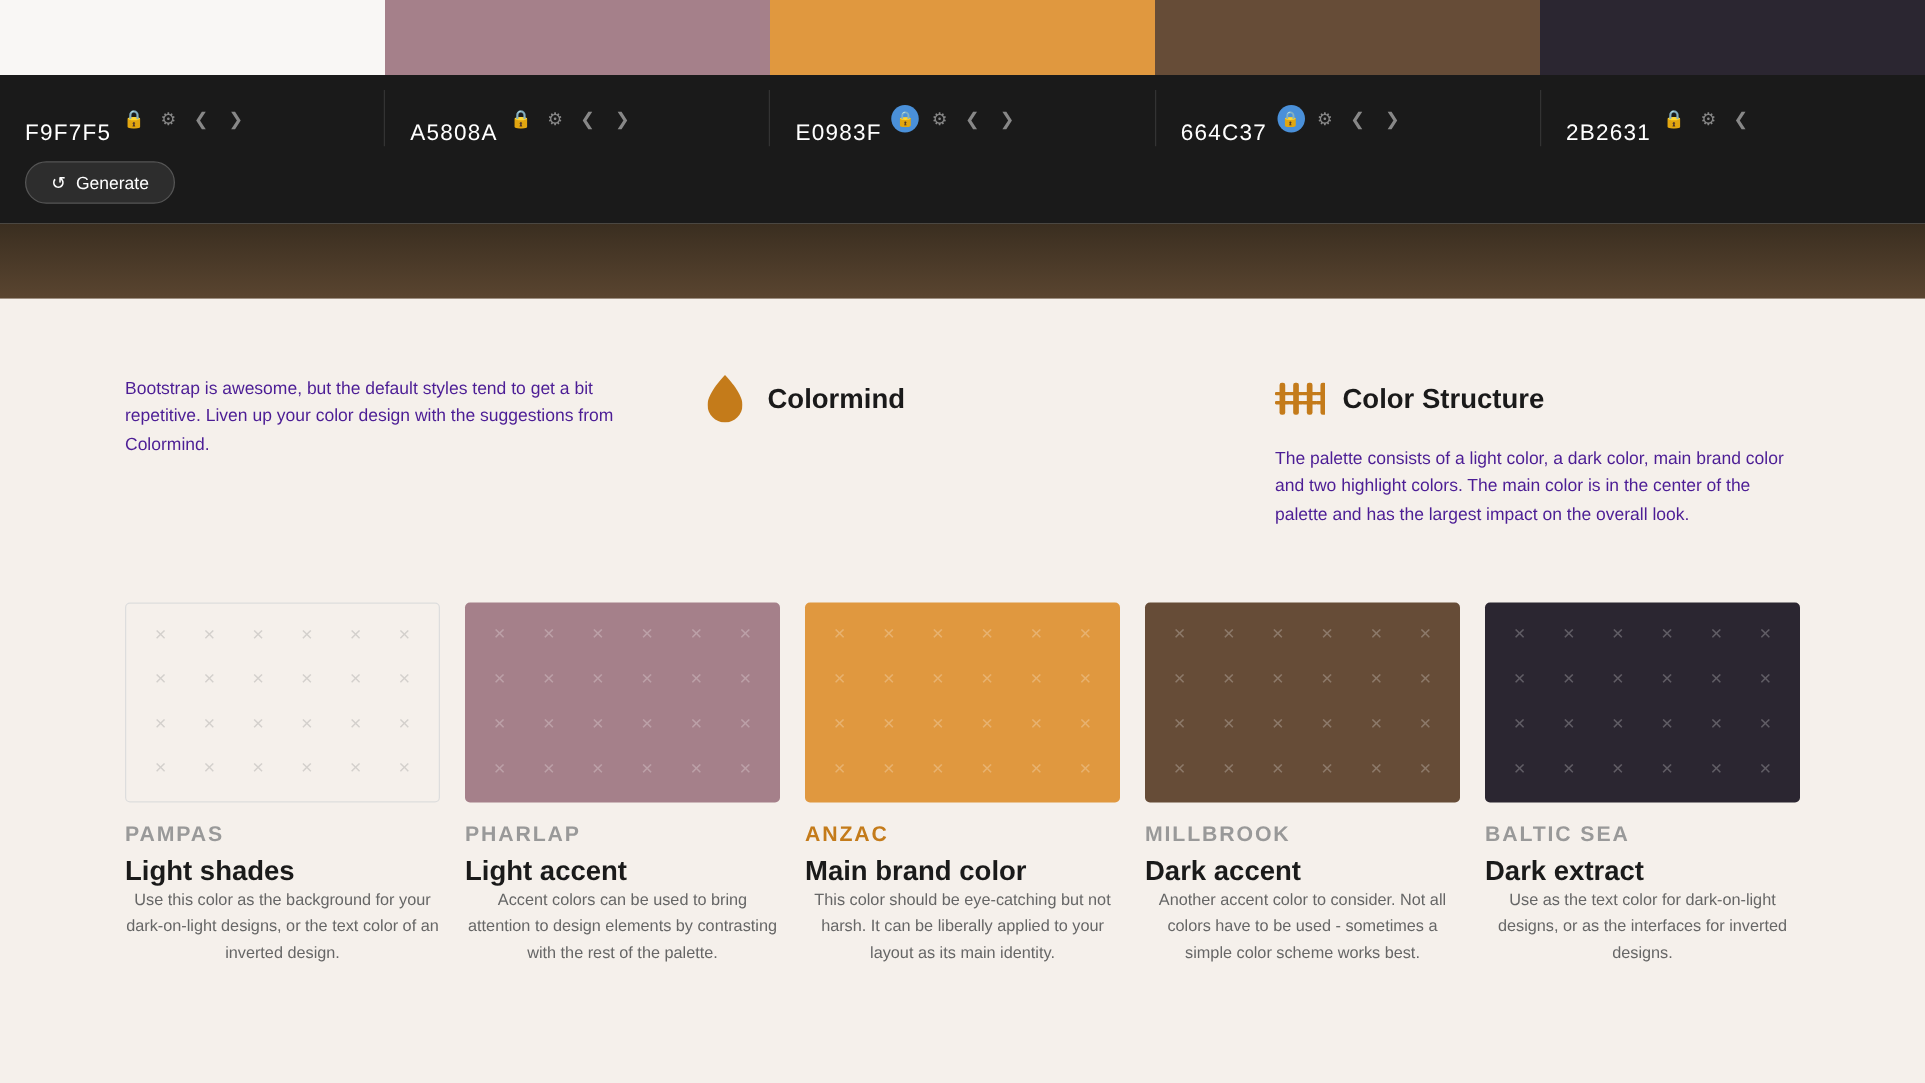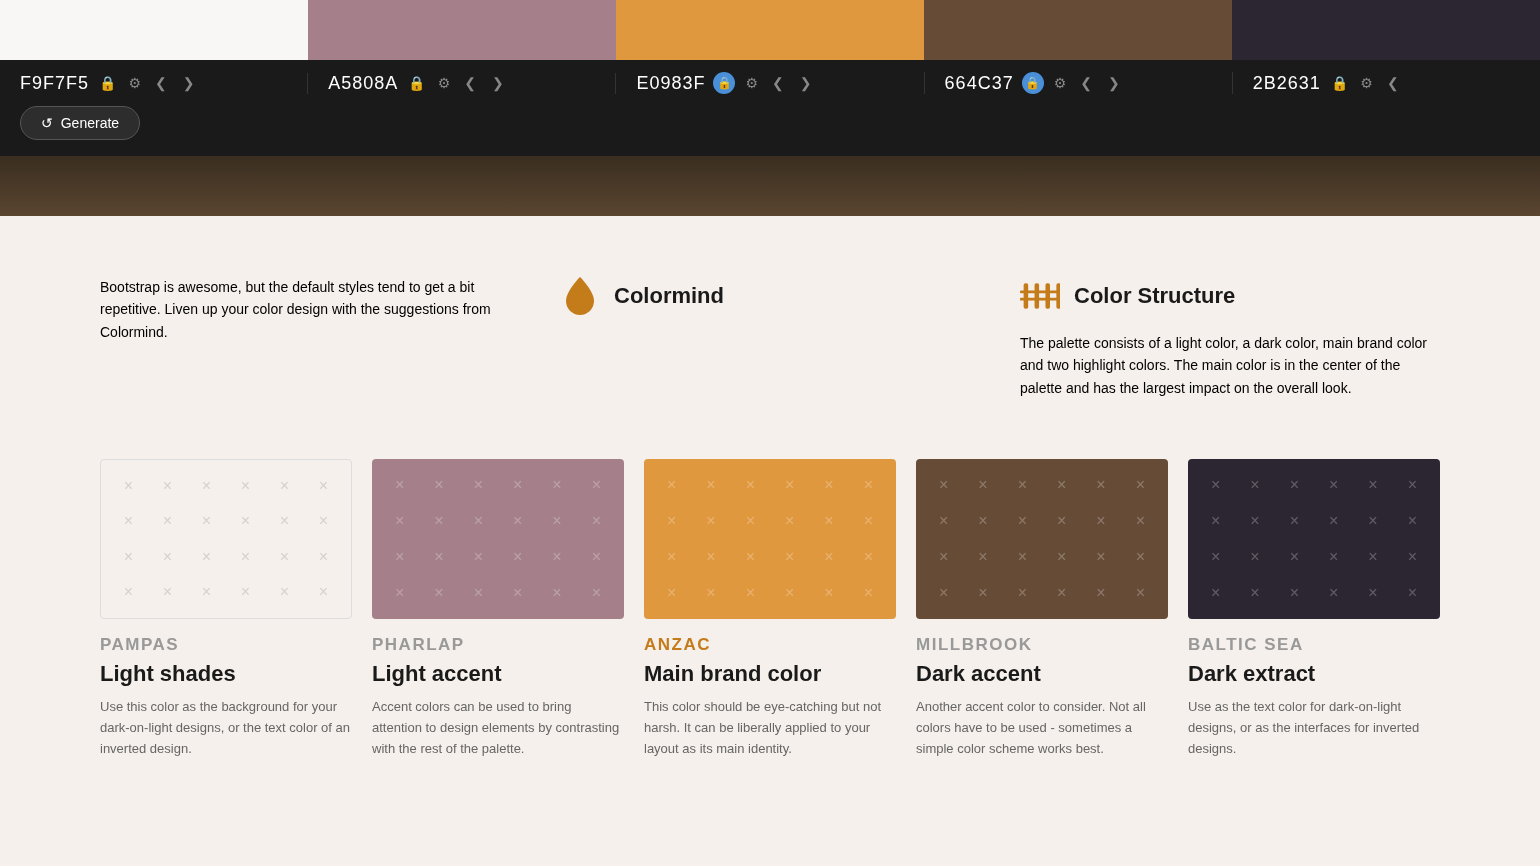--- a/index.html
+++ b/index.html
@@ -32,20 +32,21 @@
       color: #fff;
     }
     .color-code-item:last-child {
       border-right: none;
     }
     .color-code-hex {
       font-size: 18px;
       font-weight: 500;
       color: #fff;
       letter-spacing: 1px;
+      margin-top: 24px;
     }
     .icon-btn {
       background: none;
       border: none;
       cursor: pointer;
       color: #888;
       font-size: 14px;
       padding: 2px;
       display: flex;
       align-items: center;
@@ -119,21 +120,21 @@
       align-items: center;
       justify-content: center;
     }
     .feature-title {
       font-size: 22px;
       font-weight: 600;
       color: #1a1a1a;
     }
     .feature-desc {
       font-size: 14px;
-      color: #000000;
+      color: #4c1d95;
       line-height: 1.6;
     }
 
     
     .color-cards-row {
       display: flex;
       gap: 20px;
     }
     .color-card {
       flex: 1;
@@ -168,26 +169,26 @@
       font-weight: 600;
       letter-spacing: 1.5px;
       color: #999;
       margin-bottom: 6px;
       text-transform: uppercase;
     }
     .color-label {
       font-size: 22px;
       font-weight: 700;
       color: #1a1a1a;
-      margin-bottom: 10px;
     }
     .color-desc {
       font-size: 13px;
       color: #666;
       line-height: 1.6;
+      text-align: center;
     }
 
     
     .bootstrap-icon {
       display: grid;
       grid-template-columns: 1fr 1fr;
       gap: 3px;
       width: 32px;
       height: 32px;
     }

